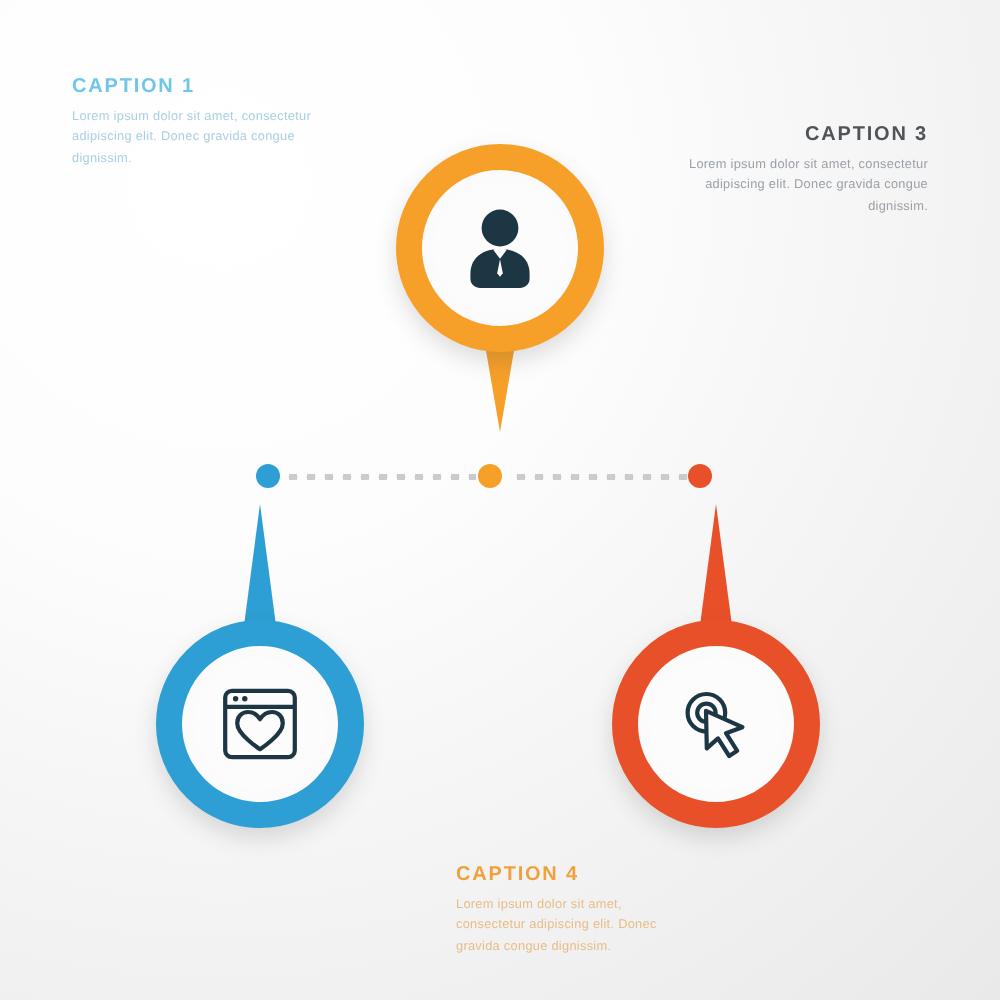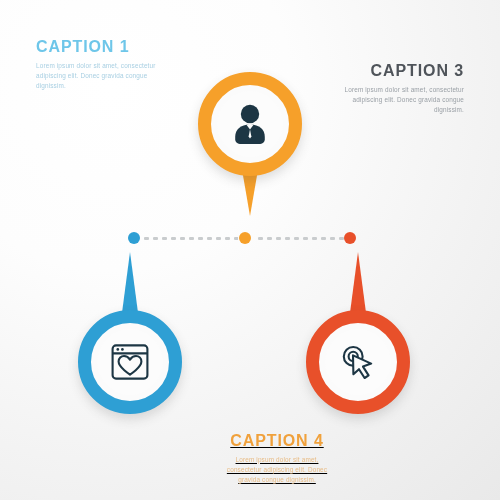--- a/index.html
+++ b/index.html
@@ -24,37 +24,37 @@
     overflow: hidden;
   }
 
   
   .caption {
     position: absolute;
     width: 124px;
   }
   .caption-title {
     font-family: "Liberation Sans", sans-serif;
-    font-size: 16px;
+    font-size: 10px;
     font-weight: bold;
     letter-spacing: 0.9px;
     margin: 0 0 5px 0;
     line-height: 1.1;
   }
   .caption-body {
     font-family: "Liberation Sans", sans-serif;
     font-size: 6.4px;
     line-height: 1.62;
     letter-spacing: 0.15px;
     margin: 0;
   }
 
   #caption-1 { left: 36px;  top: 38px;  text-align: left; }
   #caption-3 { left: 340px; top: 38px;  text-align: right; }
-  #caption-4 { left: 218px; top: 432px; text-align: center; width: 118px; text-decoration: underline; }
+  #caption-4 { left: 228px; top: 432px; width: 118px; }
 
   .c-blue   .caption-title { color: #6ec6e9; }
   .c-blue   .caption-body  { color: #a8cfe2; }
   .c-gray   .caption-title { color: #4f545a; margin-top: 24px; }
   .c-gray   .caption-body  { color: #9aa0a6; }
   .c-orange .caption-title { color: #f0a13c; }
   .c-orange .caption-body  { color: #e8bc86; }
 
   
   .connector {

